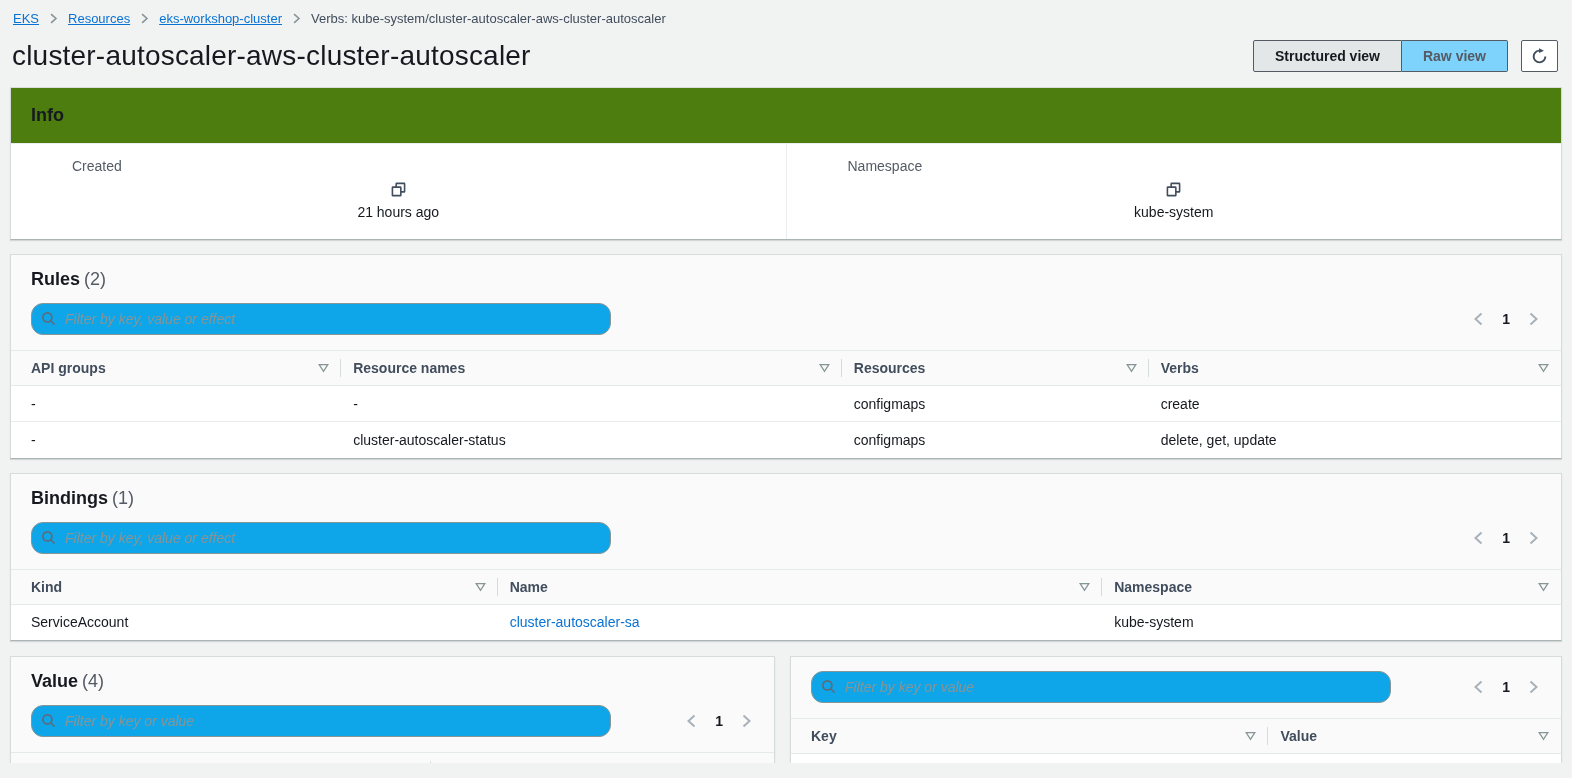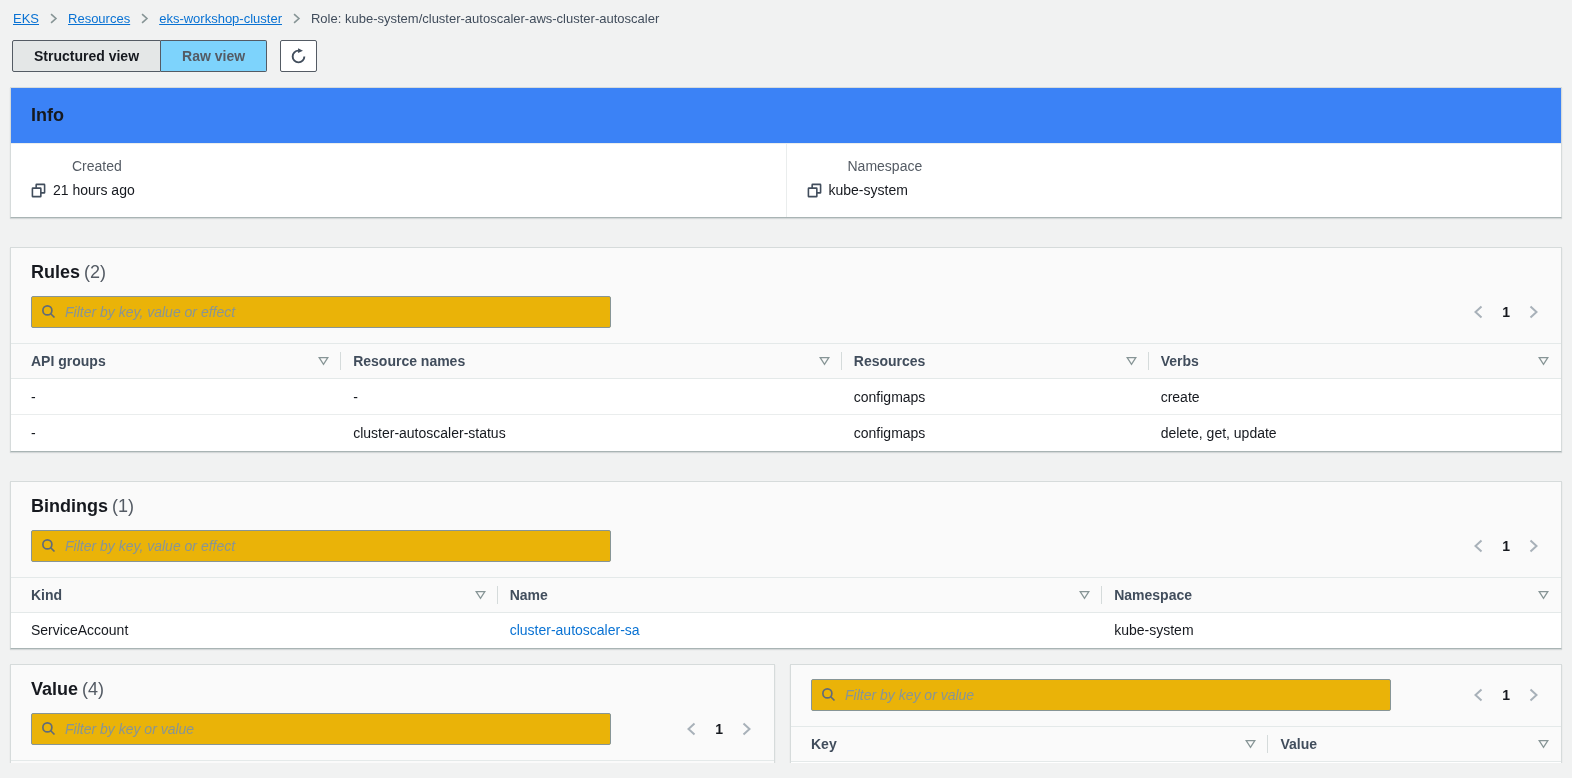--- a/index.html
+++ b/index.html
@@ -35,37 +35,37 @@
     border-radius:2px; background:#fff; display:flex; align-items:center; justify-content:center; cursor:pointer;
   }
 
   
   .card {
     margin:0 10px; background:#fff;
     border:1px solid #d6dbdb; border-bottom-color:#a9b4b4;
     box-shadow:0 1px 1px rgba(0,28,36,.12);
   }
   .info-card { margin-top:15px; }
-  .info-header { background:#3b82f6; border-bottom:1px solid #eaeded; padding:17px 20px; font-size:18px; font-weight:700; }
+  .info-header { background:#4d7c0f; border-bottom:1px solid #eaeded; padding:17px 20px; font-size:18px; font-weight:700; }
   .info-body { display:flex; }
   .info-col { flex:1; padding:14px 20px 19px; }
   .info-col + .info-col { border-left:1px solid #eaeded; }
   .info-label { color:#545b64; margin-bottom:8px;margin-left:41px; }
-  .info-value { display:flex; align-items:center; gap:7px; color:#16191f; }
+  .info-value { display:flex; align-items:center; gap:7px; color:#16191f;flex-direction:column; }
   .copy-btn { display:flex; cursor:pointer; background:none; border:none; padding:0; }
 
-  .section-card { margin-top:29px; }
+  .section-card { margin-top:14px; }
   .card-top { background:#fafafa; padding:14px 20px 15px; }
   .card-title { font-size:18px; font-weight:700; margin-bottom:13px; }
   .counter { color:#545b64; font-weight:400; margin-left:4px; }
   .filter-row { display:flex; justify-content:space-between; align-items:center; }
   .filter-wrap { position:relative; width:580px; }
   .filter-input {
-    width:100%; height:32px; border:1px solid #879596; border-radius:2px;
-    padding:0 8px 0 33px; font-size:14px; font-family:inherit; background:#eab308; color:#16191f;
+    width:100%; height:32px; border:1px solid #879596; border-radius:12px;
+    padding:0 8px 0 33px; font-size:14px; font-family:inherit; background:#0ea5e9; color:#16191f;
   }
   .filter-input::placeholder { font-style:italic; color:#879596; }
   .search-icon { position:absolute; left:10px; top:8px; pointer-events:none; }
   .pagination { display:flex; align-items:center; gap:15px; }
   .page-chevron { background:none; border:none; padding:0; display:flex; cursor:pointer; }
   .page-num { font-weight:700; font-size:14px; color:#16191f; cursor:pointer; }
 
   
   table { width:100%; border-collapse:collapse; table-layout:fixed; }
   thead th {
@@ -115,24 +115,25 @@
       <svg width="13" height="13" viewBox="0 0 16 16">
           <polyline points="5,2.5 11,8 5,13.5" fill="none" stroke="#879596" stroke-width="2"></polyline>
         </svg>
     </span>
     <a class="crumb-link">eks-workshop-cluster</a>
     <span class="crumb-sep">
       <svg width="13" height="13" viewBox="0 0 16 16">
           <polyline points="5,2.5 11,8 5,13.5" fill="none" stroke="#879596" stroke-width="2"></polyline>
         </svg>
     </span>
-    <span class="crumb-current">Role: kube-system/cluster-autoscaler-aws-cluster-autoscaler</span>
+    <span class="crumb-current">Verbs: kube-system/cluster-autoscaler-aws-cluster-autoscaler</span>
   </nav>
 
   <div class="title-row">
+    <h1 class="page-title">cluster-autoscaler-aws-cluster-autoscaler</h1>
     <div class="actions">
       <div class="view-toggle">
         <button class="toggle-btn selected">Structured view</button>
         <button class="toggle-btn">Raw view</button>
       </div>
       <button class="refresh-btn">
         <span style="display:flex;">
           <svg width="17" height="17" viewBox="0 0 16 16">
               <path d="M8 2.5 A5.5 5.5 0 1 0 13.5 8" fill="none" stroke="#414d5c" stroke-width="1.8"></path>
               <polygon points="7.6,0.2 12.2,2.5 7.6,4.8" fill="#414d5c"></polygon>

